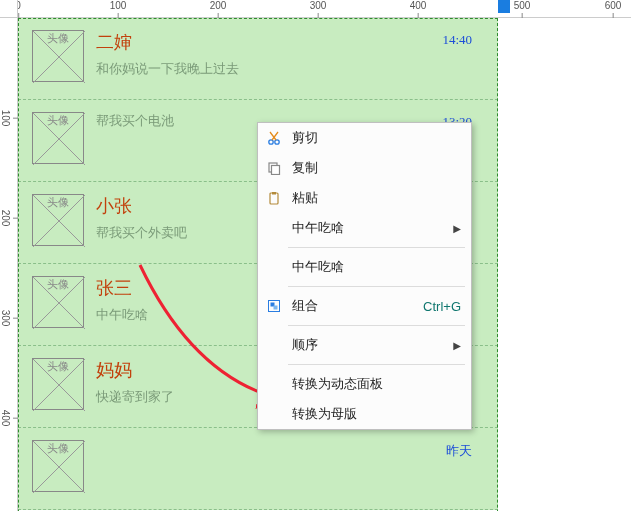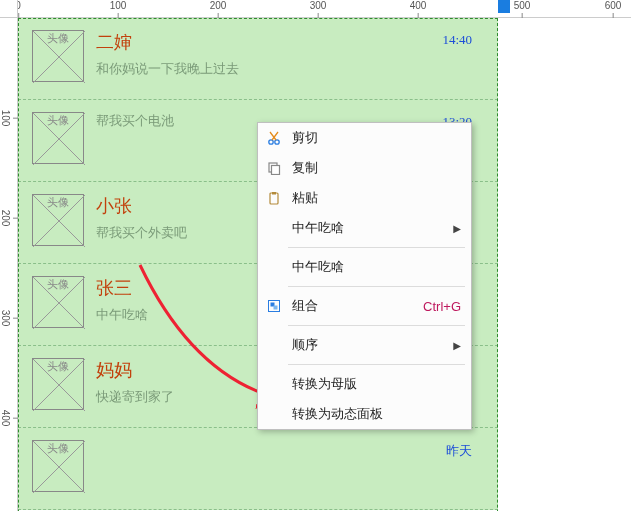--- a/index.html
+++ b/index.html
@@ -143,21 +143,21 @@
     position: relative;
   }
   .menu-item .icon {
     position: absolute;
     left: 8px; top: 50%; transform: translateY(-50%);
     width: 16px; height: 16px;
     display:flex; align-items:center; justify-content:center;
   }
   .menu-item .shortcut {
     margin-left: auto;
-    color: #be185d;
+    color: #0f766e;
   }
   .menu-item .chevron {
     margin-left: auto;
     font-size: 10px;
     color: #444;
   }
   .menu-sep {
     height: 1px;
     background: #dcdcdc;
     margin: 4px 6px 4px 30px;
@@ -355,20 +355,20 @@
   <div class="menu-sep"></div>
 
   <div class="menu-item">
     <span>顺序</span>
     <span class="chevron">▶</span>
   </div>
 
   <div class="menu-sep"></div>
 
   <div class="menu-item">
+    <span>转换为动态面板</span>
+  </div>
+
+  <div class="menu-item">
     <span>转换为母版</span>
   </div>
 
-  <div class="menu-item">
-    <span>转换为动态面板</span>
-  </div>
-
 </div>
 
 </body></html>

